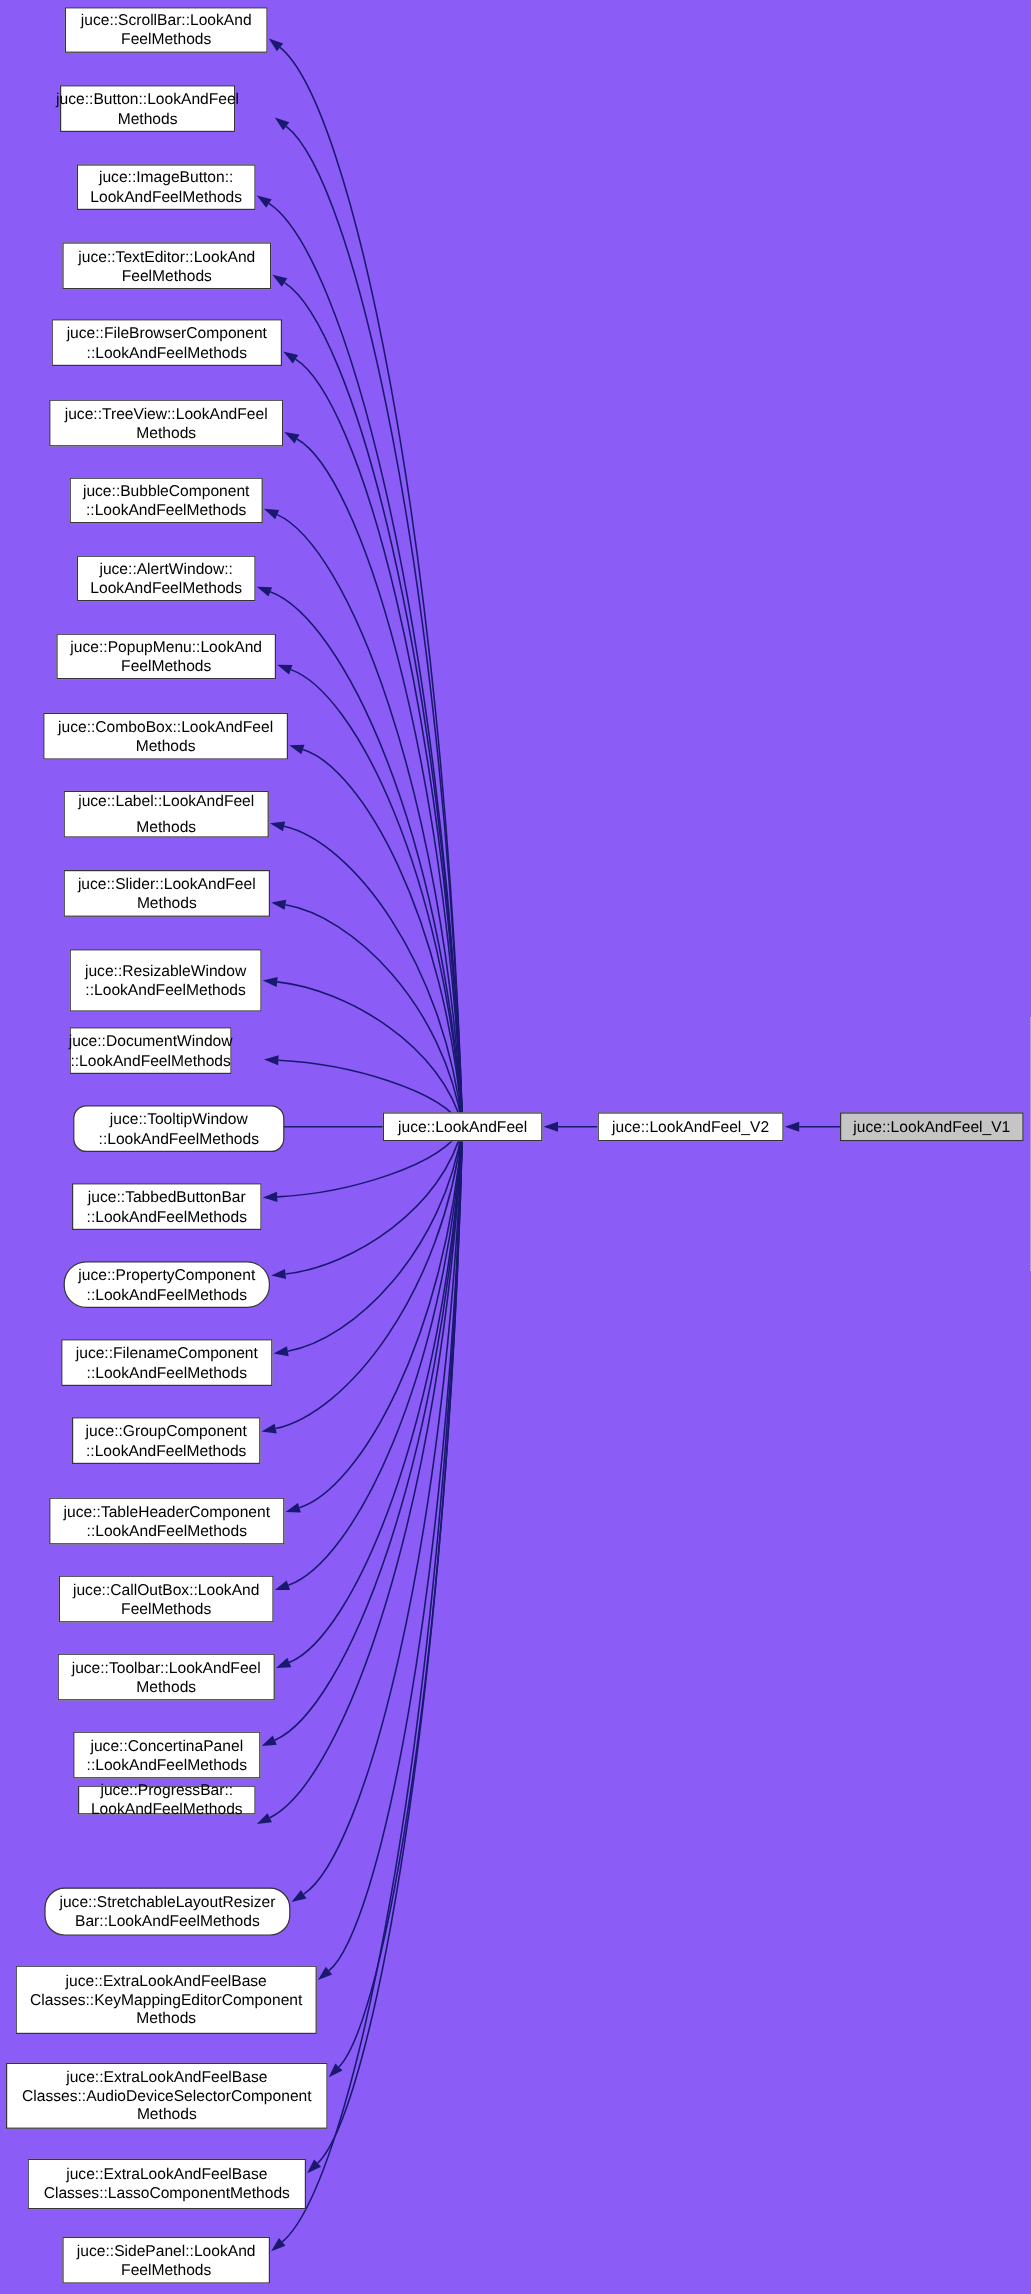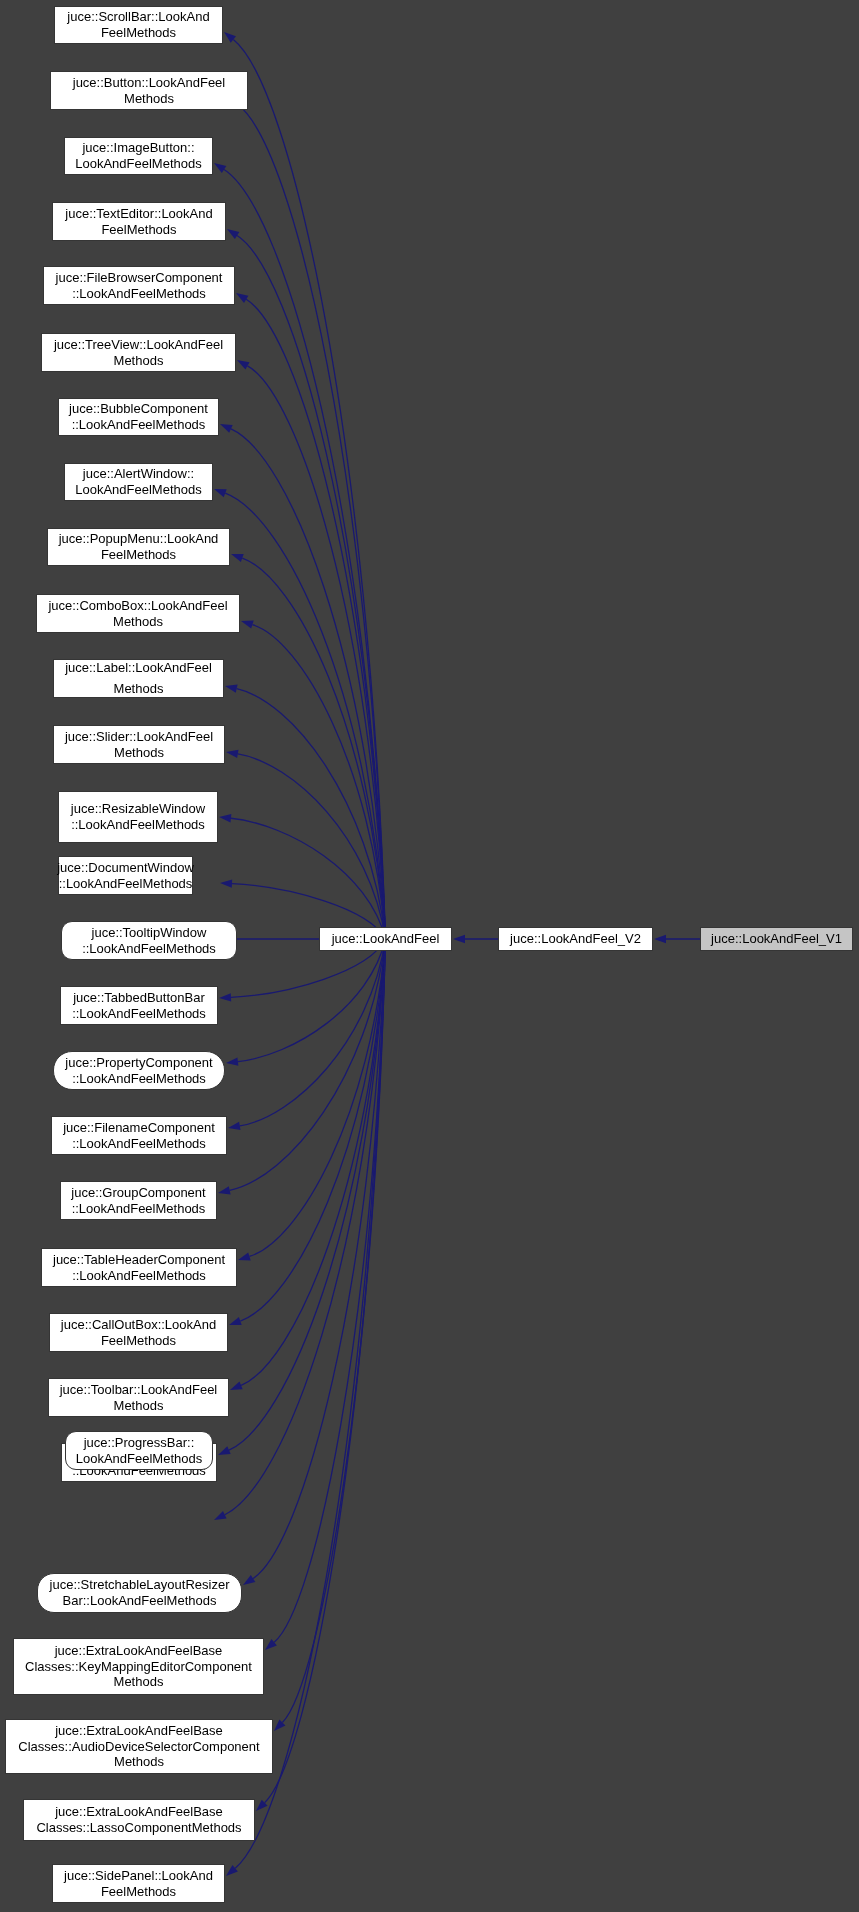--- a/index.html
+++ b/index.html
@@ -1,20 +1,20 @@
 <!DOCTYPE html>
 <html><head>
 <meta charset="utf-8">
 <style>
   html, body { margin: 0; padding: 0; background: #ffffff; }
   #stage {
     position: relative;
     width: 859px;
     height: 1912px;
-    background: #404040;
+    background: #8b5cf6;
     overflow: hidden;
     font-family: "Liberation Sans", sans-serif;
   }
   #edges {
     position: absolute;
     left: 0; top: 0;
     z-index: 0;
   }
   .edge {
     fill: none;
@@ -113,21 +113,21 @@
       <path d="M385.5,939 C369.55,1454.35 292.99,1819.78 235.19194441780667,1868.2858469149262" class="edge"></path>
       <polygon points="453,939 465,934.8 465,943.2" class="arrowhead"></polygon>
       <path d="M498,939 L465,939" class="edge"></path>
       <polygon points="654,939 666,934.8 666,943.2" class="arrowhead"></polygon>
       <path d="M700,939 L666,939" class="edge"></path>
     </svg>
 <div class="node" style="left: 54px; top: 6px; width: 169px; height: 38px;">
       <div class="node-line">juce::ScrollBar::LookAnd</div>
       <div class="node-line">FeelMethods</div>
     </div>
-    <div class="node" style="left: 50px; top: 71px; width: 198px; height: 39px;">
+    <div class="node" style="left: 50px; top: 71px; width: 146px; height: 39px;">
       <div class="node-line">juce::Button::LookAndFeel</div>
       <div class="node-line">Methods</div>
     </div>
     <div class="node" style="left: 64px; top: 137px; width: 149px; height: 38px;">
       <div class="node-line">juce::ImageButton::</div>
       <div class="node-line">LookAndFeelMethods</div>
     </div>
     <div class="node" style="left: 52px; top: 202px; width: 174px; height: 39px;">
       <div class="node-line">juce::TextEditor::LookAnd</div>
       <div class="node-line">FeelMethods</div>
@@ -201,21 +201,21 @@
       <div class="node-line">FeelMethods</div>
     </div>
     <div class="node" style="left: 48px; top: 1378px; width: 181px; height: 39px;">
       <div class="node-line">juce::Toolbar::LookAndFeel</div>
       <div class="node-line">Methods</div>
     </div>
     <div class="node" style="left: 61px; top: 1443px; width: 156px; height: 39px;">
       <div class="node-line">juce::ConcertinaPanel</div>
       <div class="node-line">::LookAndFeelMethods</div>
     </div>
-    <div class="node" style="left: 65px; top: 1431px; width: 148px; height: 39px; border-radius: 11px;">
+    <div class="node" style="left: 65px; top: 1488px; width: 148px; height: 24px;">
       <div class="node-line">juce::ProgressBar::</div>
       <div class="node-line">LookAndFeelMethods</div>
     </div>
     <div class="node" style="left: 37px; top: 1573px; width: 205px; height: 40px; border-radius: 17px;">
       <div class="node-line">juce::StretchableLayoutResizer</div>
       <div class="node-line">Bar::LookAndFeelMethods</div>
     </div>
     <div class="node" style="left: 13px; top: 1638px; width: 251px; height: 57px;">
       <div class="node-line">juce::ExtraLookAndFeelBase</div>
       <div class="node-line">Classes::KeyMappingEditorComponent</div>

